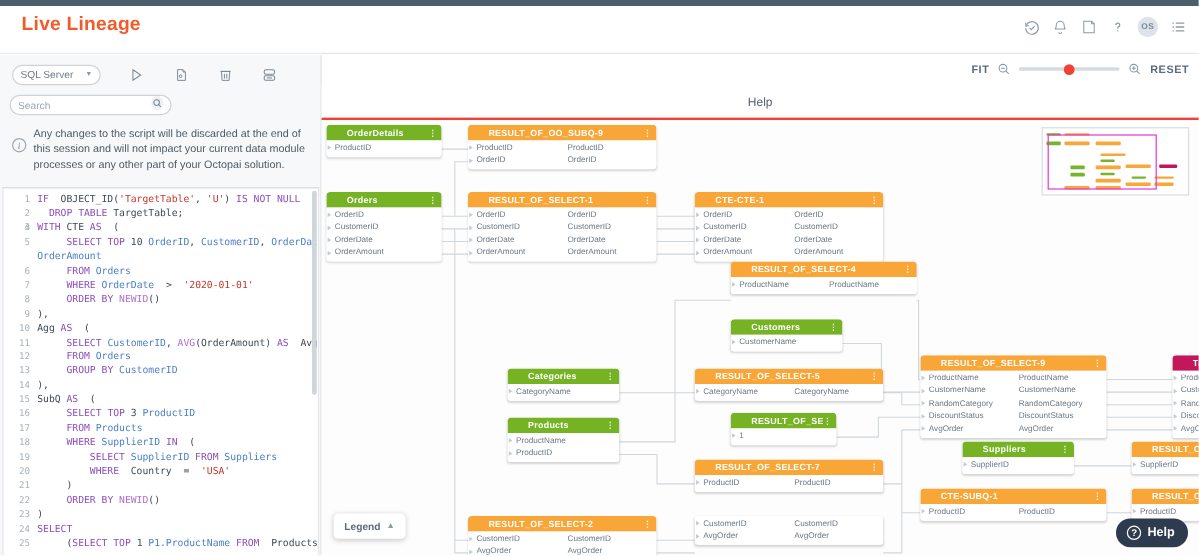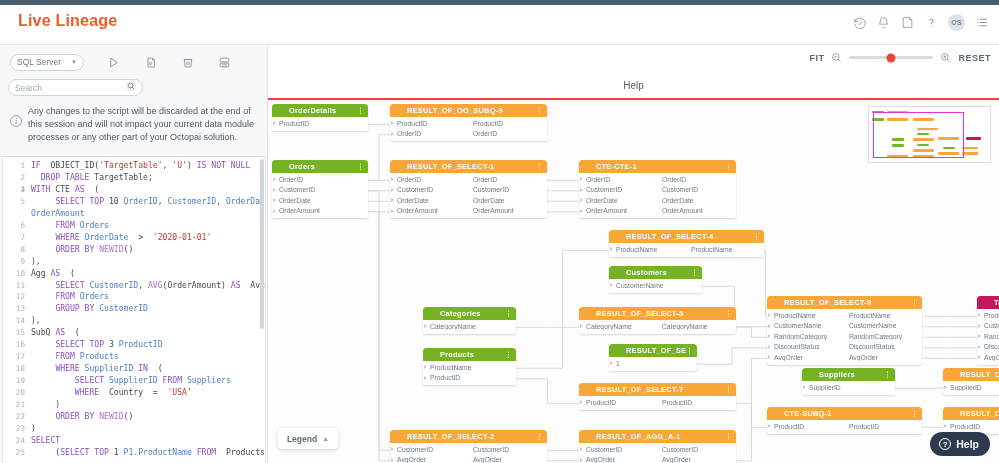--- a/index.html
+++ b/index.html
@@ -496,21 +496,21 @@
             </div>
             <div class="rowwrap">
               <span class="pt"></span>
               <div class="row">
                 <span class="c1">OrderAmount</span>
                 <span class="c2">OrderAmount</span>
               </div>
             </div>
           </div>
         </div>
-        <div class="node o" style="left: 341px; top: 130px; width: 155px;">
+        <div class="node o" style="left: 341px; top: 118px; width: 155px;">
           <div class="node-hd">
             <span class="t">RESULT_OF_SELECT-4</span>
             <span class="dots">⋮</span>
           </div>
           <div class="node-body">
             <div class="rowwrap">
               <span class="pt"></span>
               <div class="row">
                 <span class="c1">ProductName</span>
                 <span class="c2">ProductName</span>
@@ -761,24 +761,20 @@
             <div class="rowwrap">
               <span class="pt"></span>
               <div class="row">
                 <span class="c1">AvgOrder</span>
                 <span class="c2">AvgOrder</span>
               </div>
             </div>
           </div>
         </div>
         <div class="node o" style="left: 311px; top: 330px; width: 157px;">
-          <div class="node-hd">
-            <span class="t">RESULT_OF_AGG_A-1</span>
-            <span class="dots">⋮</span>
-          </div>
           <div class="node-body">
             <div class="rowwrap">
               <span class="pt"></span>
               <div class="row">
                 <span class="c1">CustomerID</span>
                 <span class="c2">CustomerID</span>
               </div>
             </div>
             <div class="rowwrap">
               <span class="pt"></span>

